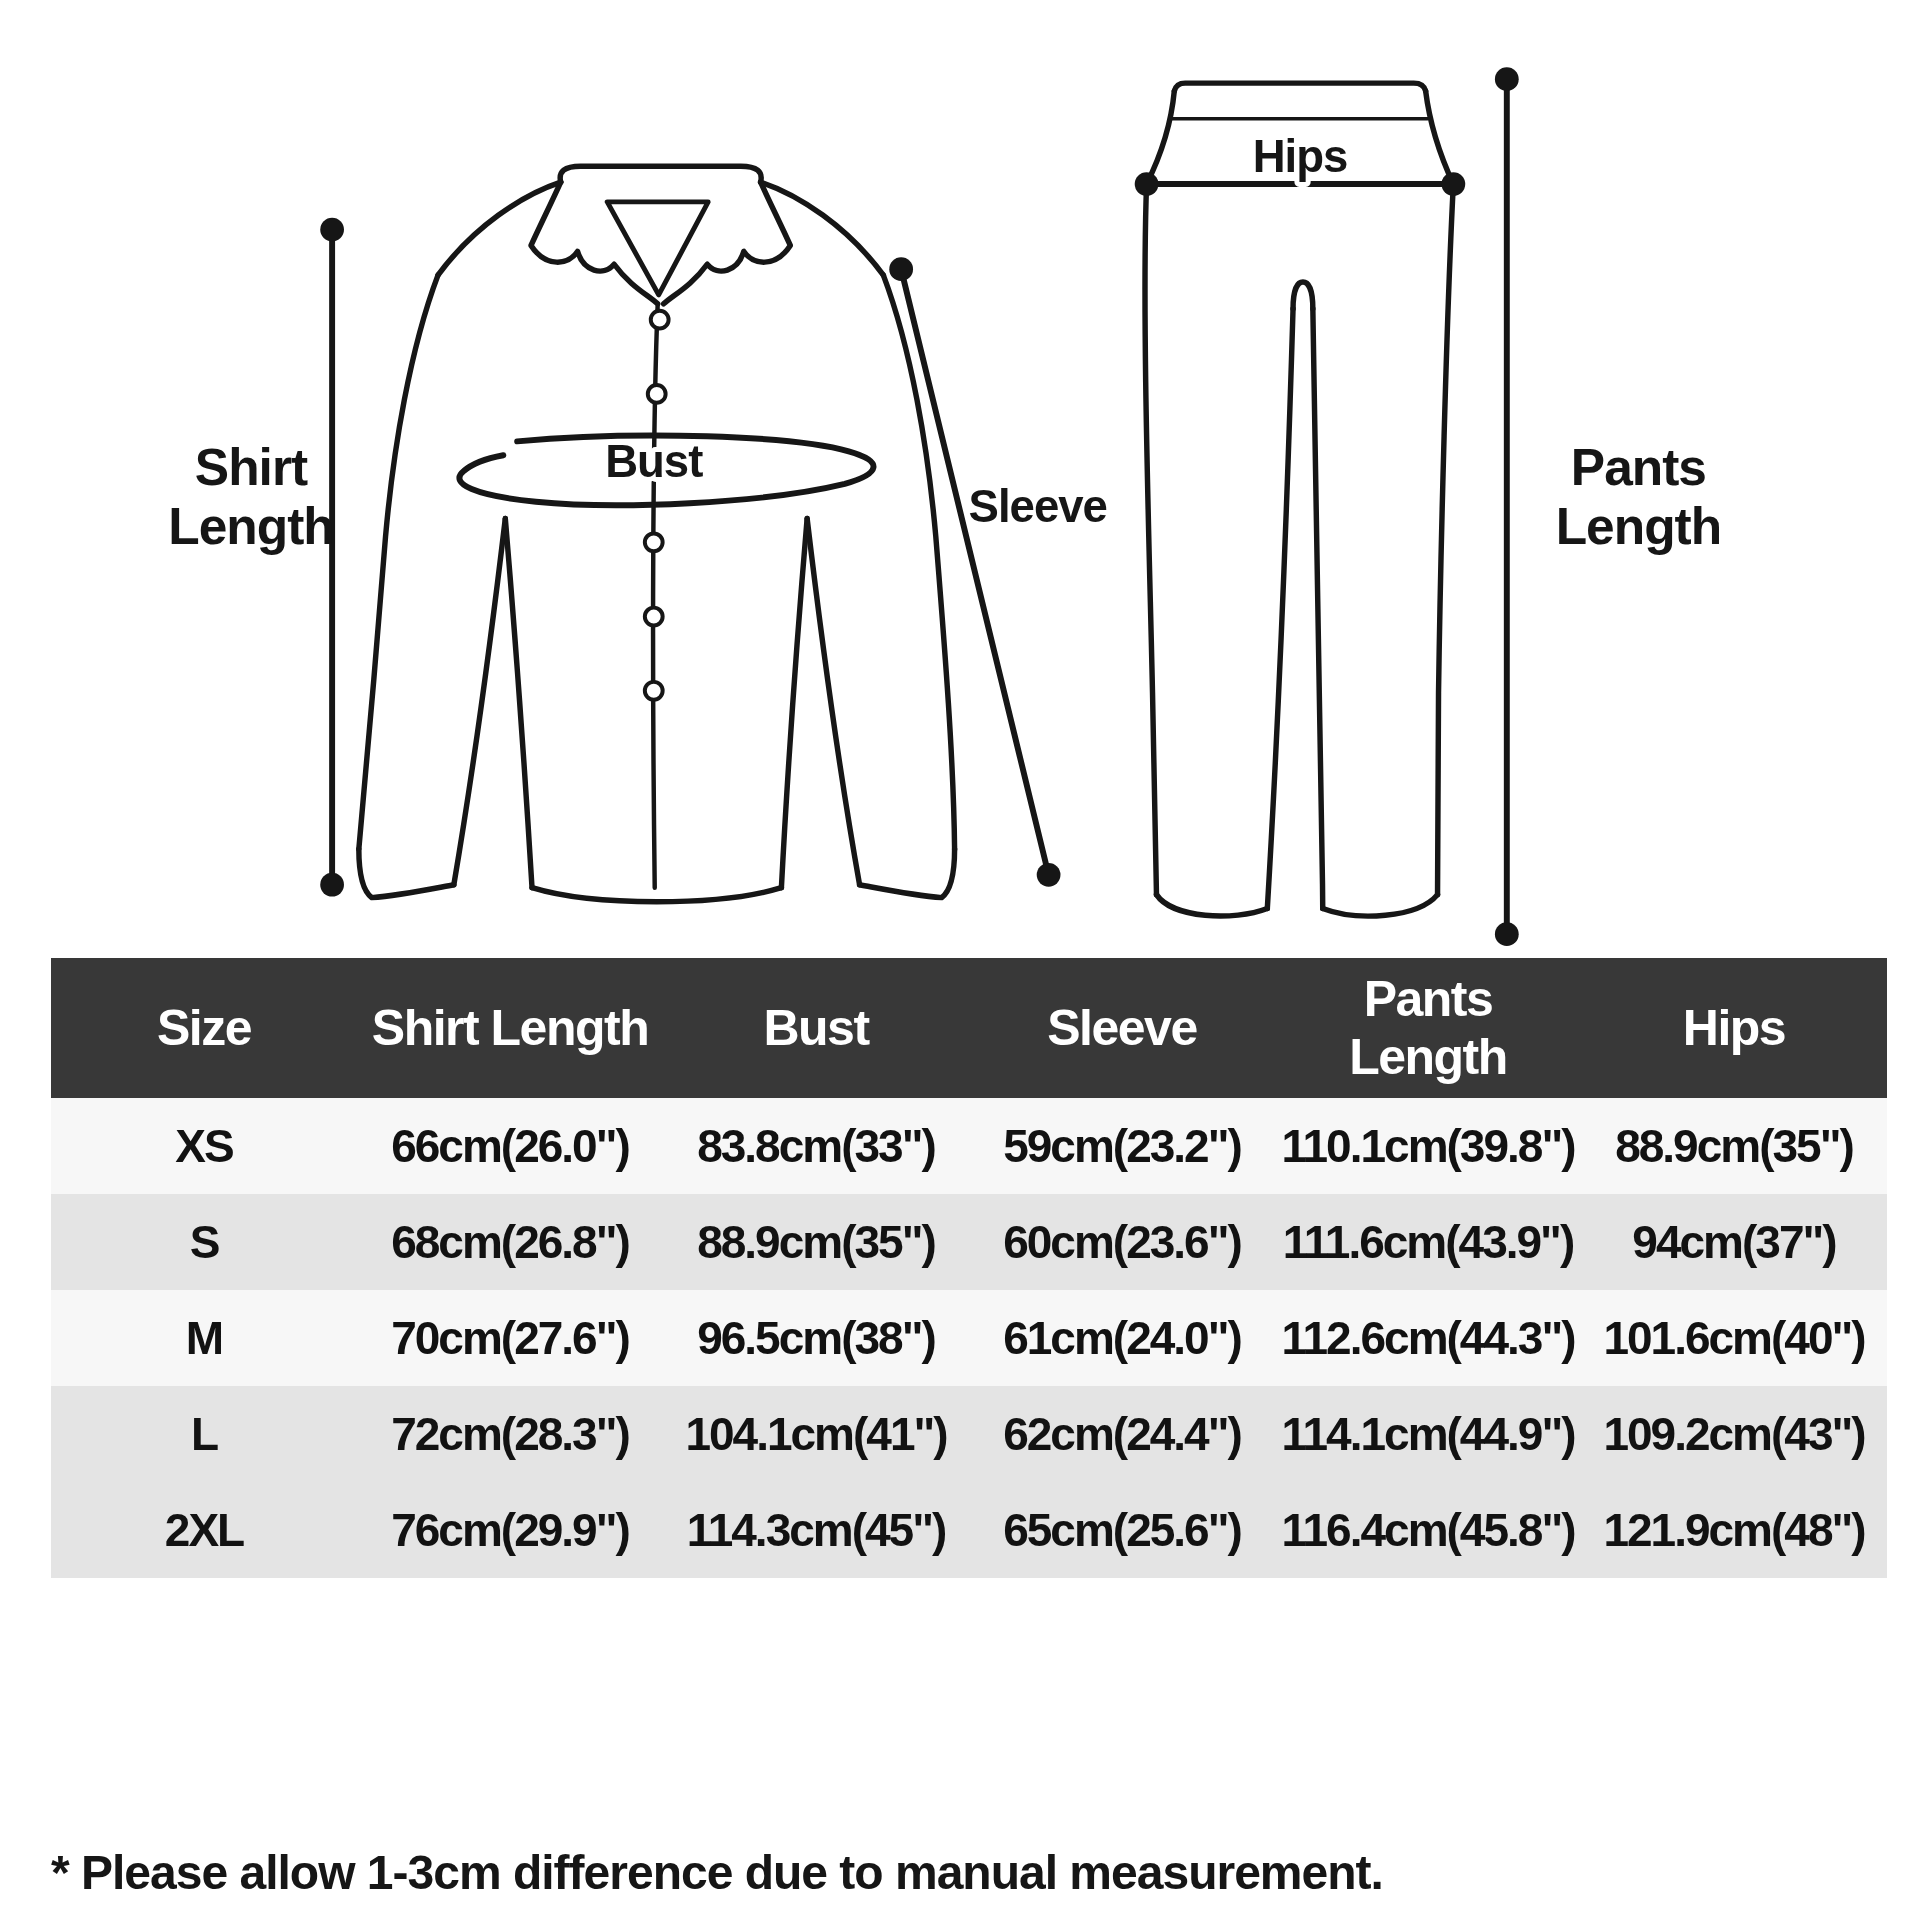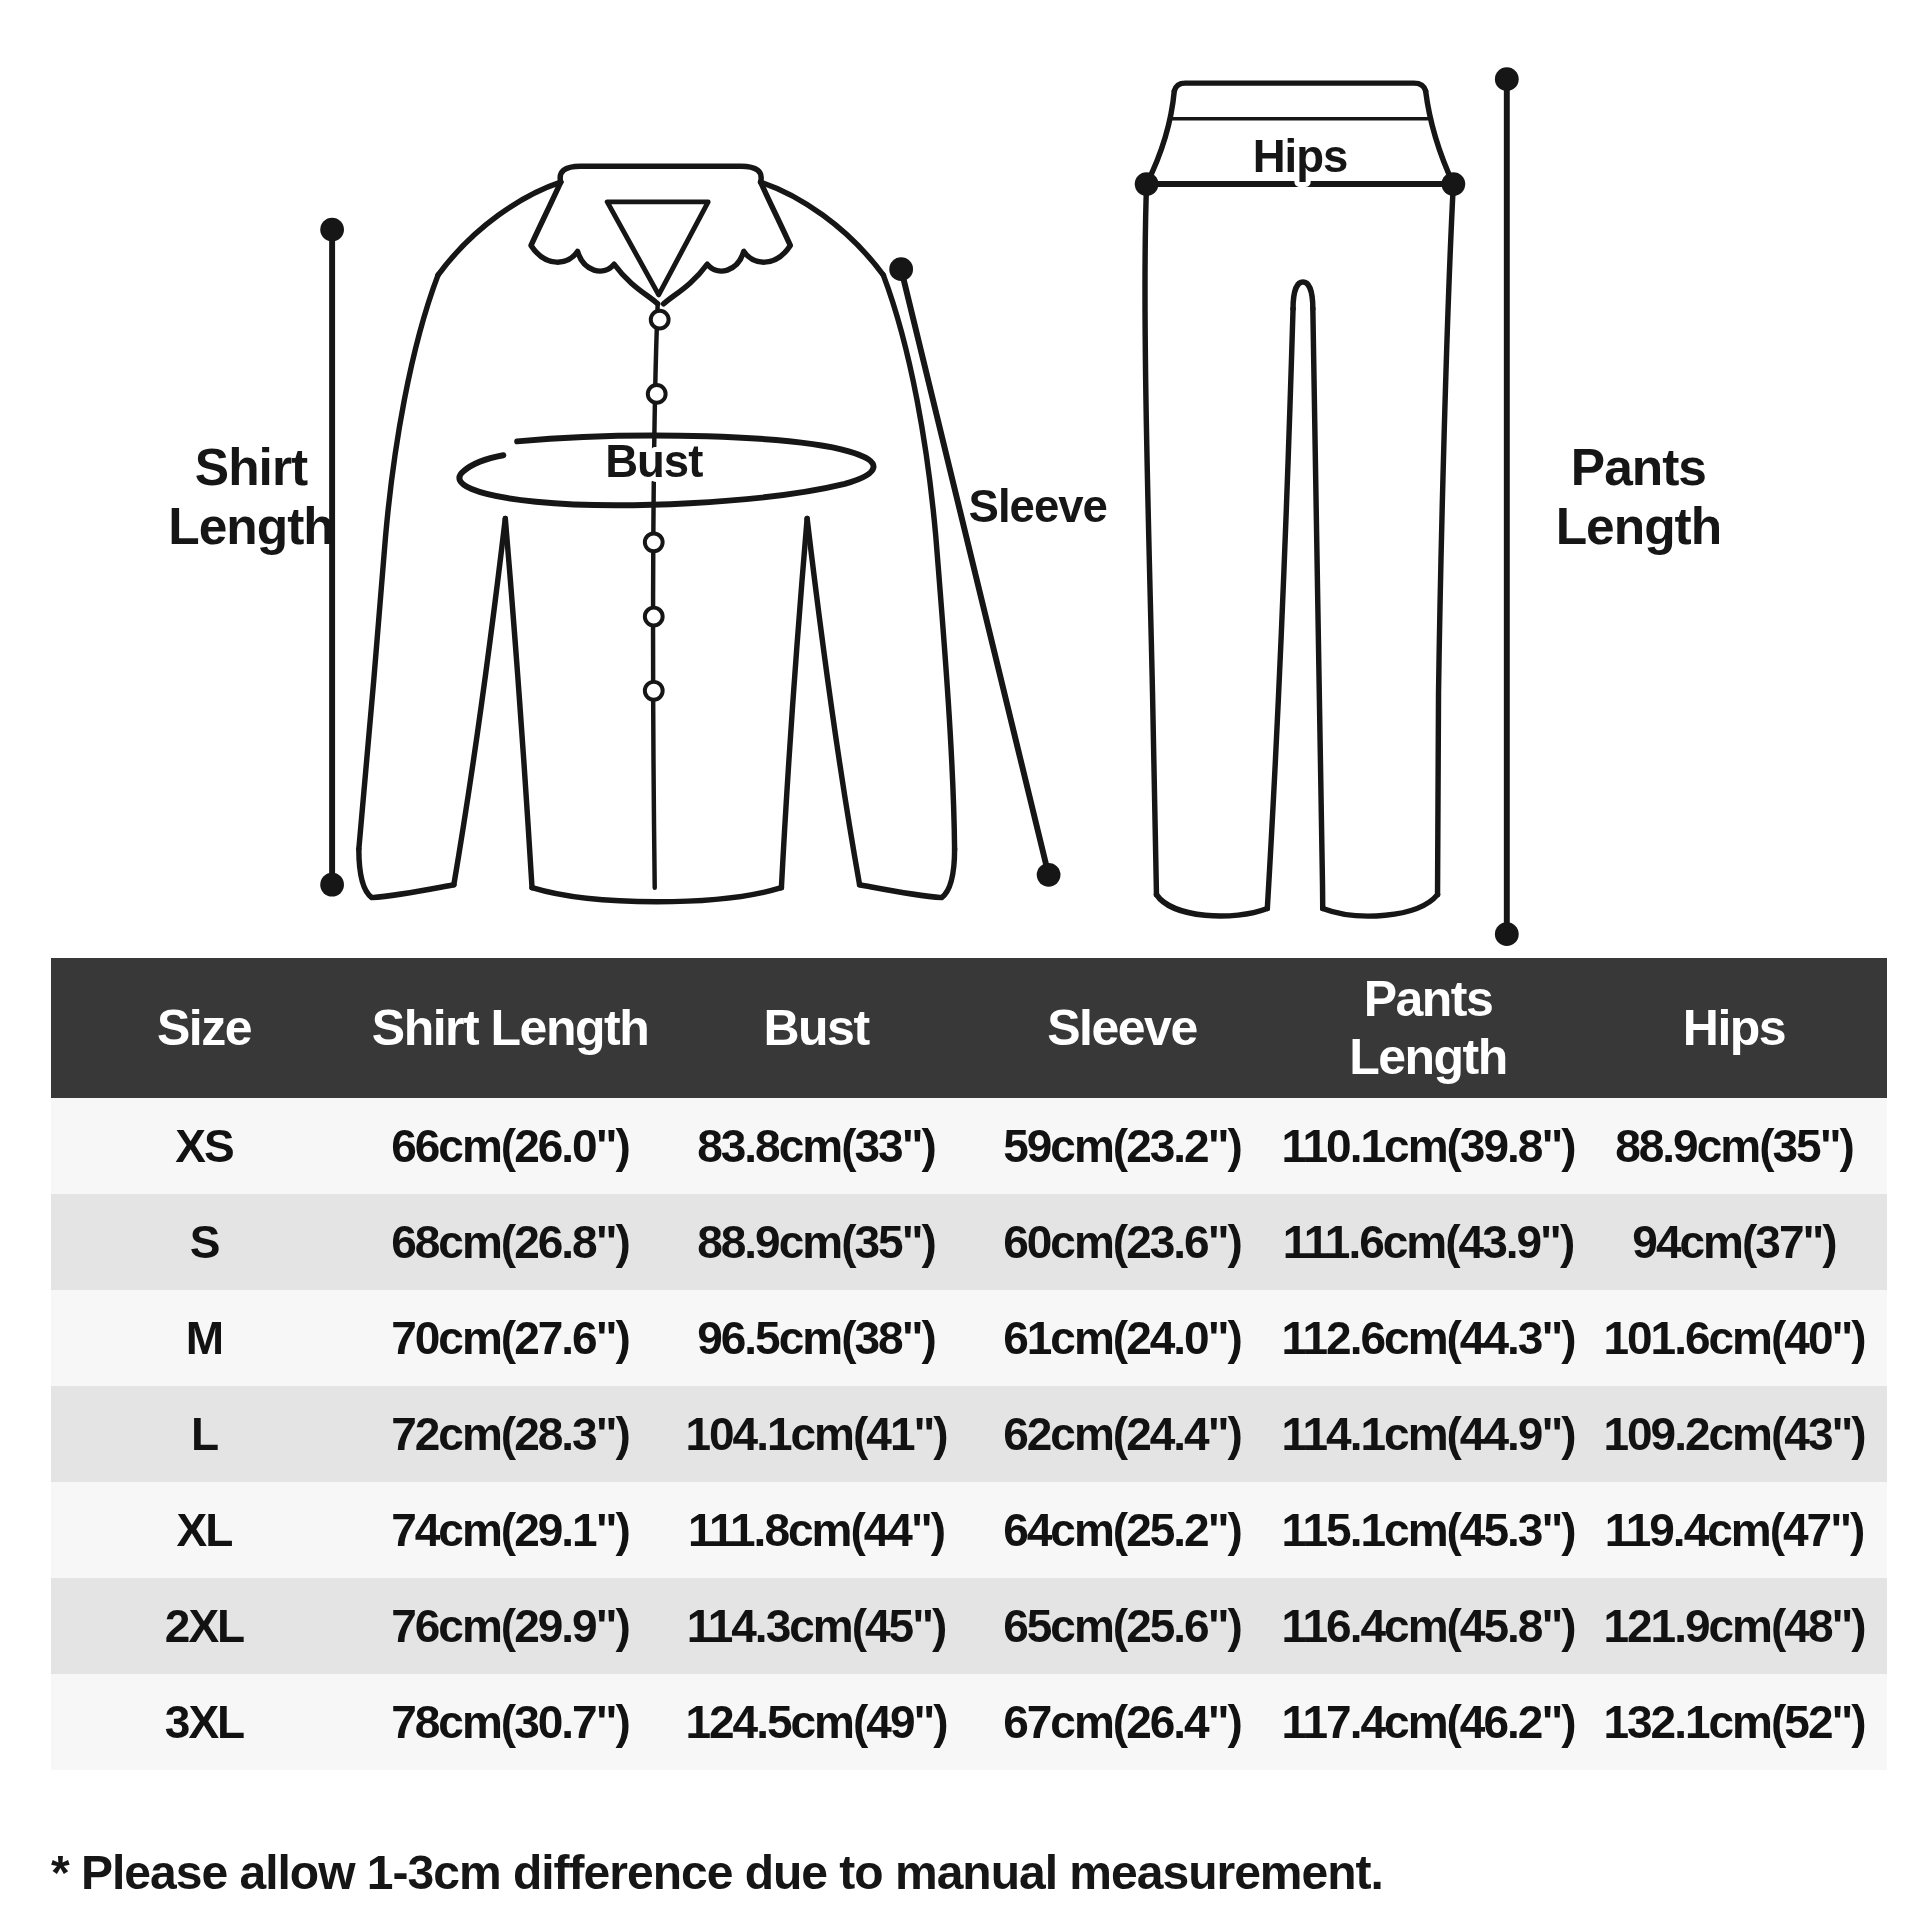--- a/index.html
+++ b/index.html
@@ -182,43 +182,27 @@
           <td>101.6cm(40")</td>
         </tr>
         <tr class="dark">
           <td>L</td>
           <td>72cm(28.3")</td>
           <td>104.1cm(41")</td>
           <td>62cm(24.4")</td>
           <td>114.1cm(44.9")</td>
           <td>109.2cm(43")</td>
         </tr>
-        <tr class="light">
-          <td>XL</td>
-          <td>74cm(29.1")</td>
-          <td>111.8cm(44")</td>
-          <td>64cm(25.2")</td>
-          <td>115.1cm(45.3")</td>
-          <td>119.4cm(47")</td>
-        </tr>
         <tr class="dark">
           <td>2XL</td>
           <td>76cm(29.9")</td>
           <td>114.3cm(45")</td>
           <td>65cm(25.6")</td>
           <td>116.4cm(45.8")</td>
           <td>121.9cm(48")</td>
         </tr>
-        <tr class="light">
-          <td>3XL</td>
-          <td>78cm(30.7")</td>
-          <td>124.5cm(49")</td>
-          <td>67cm(26.4")</td>
-          <td>117.4cm(46.2")</td>
-          <td>132.1cm(52")</td>
-        </tr>
       </tbody>
   </table>
 
   <div class="footnote">* Please allow 1-3cm difference due to manual measurement.</div>
 
 </div>
 
 
 </body></html>

